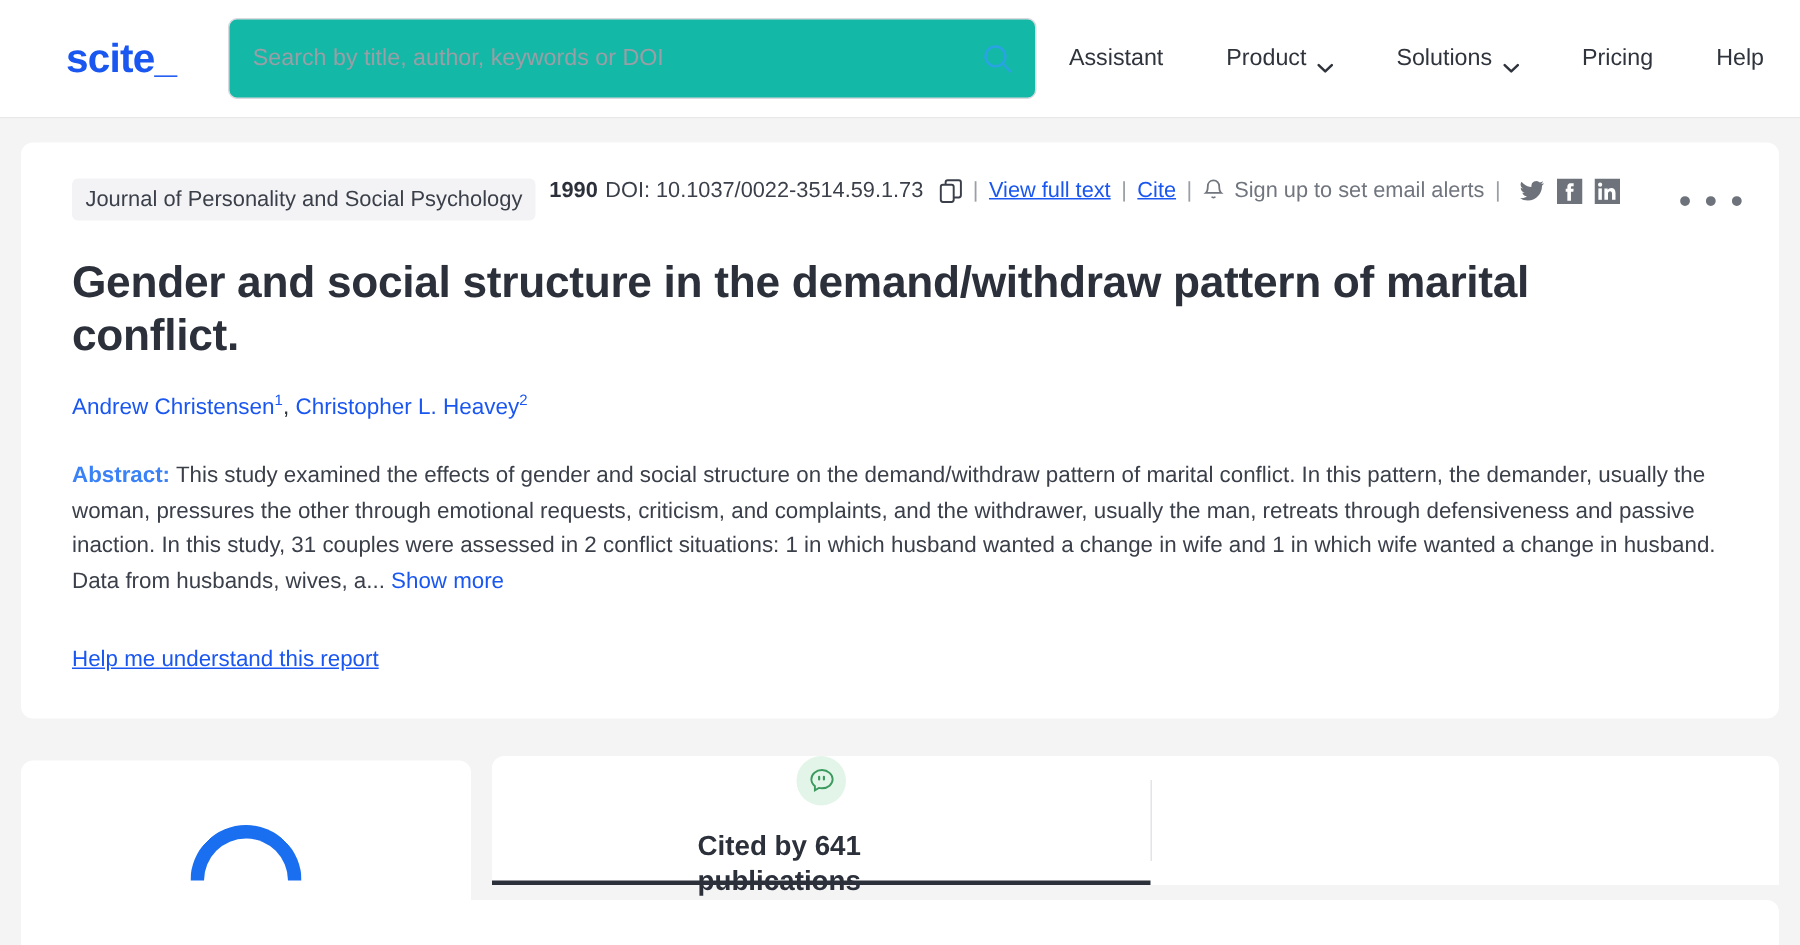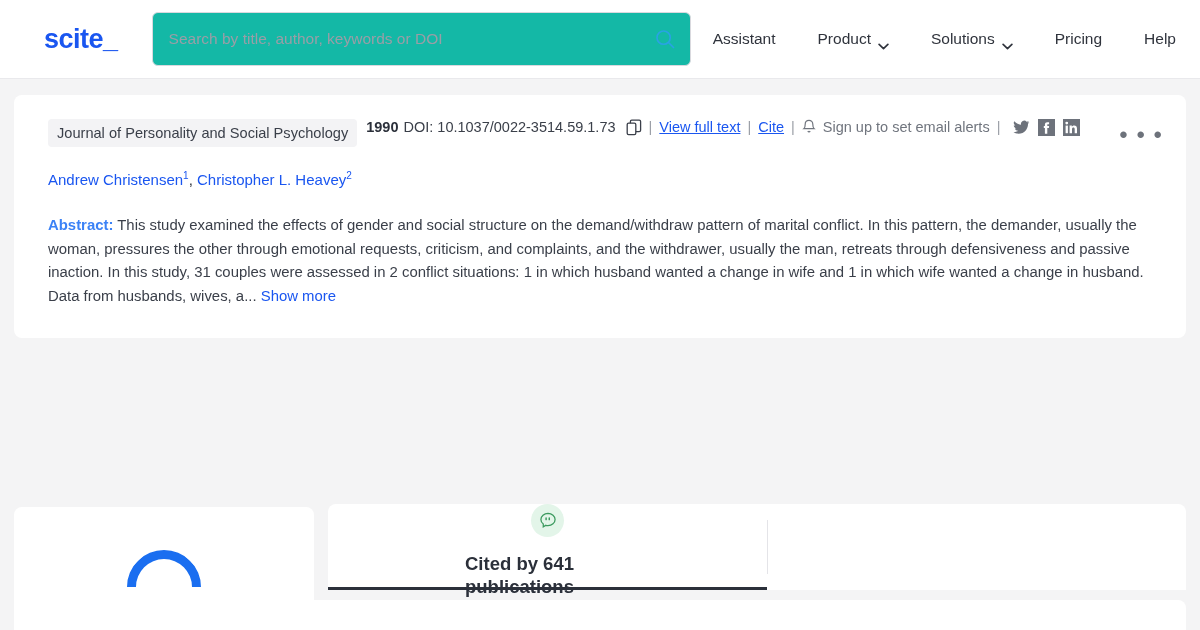--- a/index.html
+++ b/index.html
@@ -333,31 +333,33 @@
         <svg viewBox="0 0 17 17" width="17" height="17">
           <rect width="17" height="17" fill="#6d727b"></rect>
           <rect x="2.6" y="6.6" width="2.3" height="7.6" fill="#fff"></rect>
           <circle cx="3.75" cy="4.1" r="1.4" fill="#fff"></circle>
           <path d="M6.6 6.6h2.2v1.1c.4-.7 1.2-1.3 2.4-1.3 1.8 0 2.8 1.1 2.8 3.3v4.5h-2.3v-4c0-1-.4-1.7-1.3-1.7-.8 0-1.4.6-1.4 1.7v4H6.6V6.6z" fill="#fff"></path>
         </svg>
       </span>
     </span>
   </div>
 
+  <h1 class="title">Gender and social structure in the demand/withdraw pattern of marital conflict.</h1>
 
   <div class="authors">
     <span class="author">Andrew Christensen</span><sup>1</sup><span class="comma">, </span><span class="author">Christopher L. Heavey</span><sup>2</sup>
   </div>
 
   <p class="abstract">
     <b>Abstract:</b>
     <span>This study examined the effects of gender and social structure on the demand/withdraw pattern of marital conflict. In this pattern, the demander, usually the woman, pressures the other through emotional requests, criticism, and complaints, and the withdrawer, usually the man, retreats through defensiveness and passive inaction. In this study, 31 couples were assessed in 2 conflict situations: 1 in which husband wanted a change in wife and 1 in which wife wanted a change in husband. Data from husbands, wives, a...</span>
     <span class="show-more">Show more</span>
   </p>
 
+  <span class="help-link">Help me understand this report</span>
 </div>
 
 <div class="spinner-card">
   <div class="spinner">
       <i></i>
     </div>
 </div>
 
 <div class="tabs-card">
 

